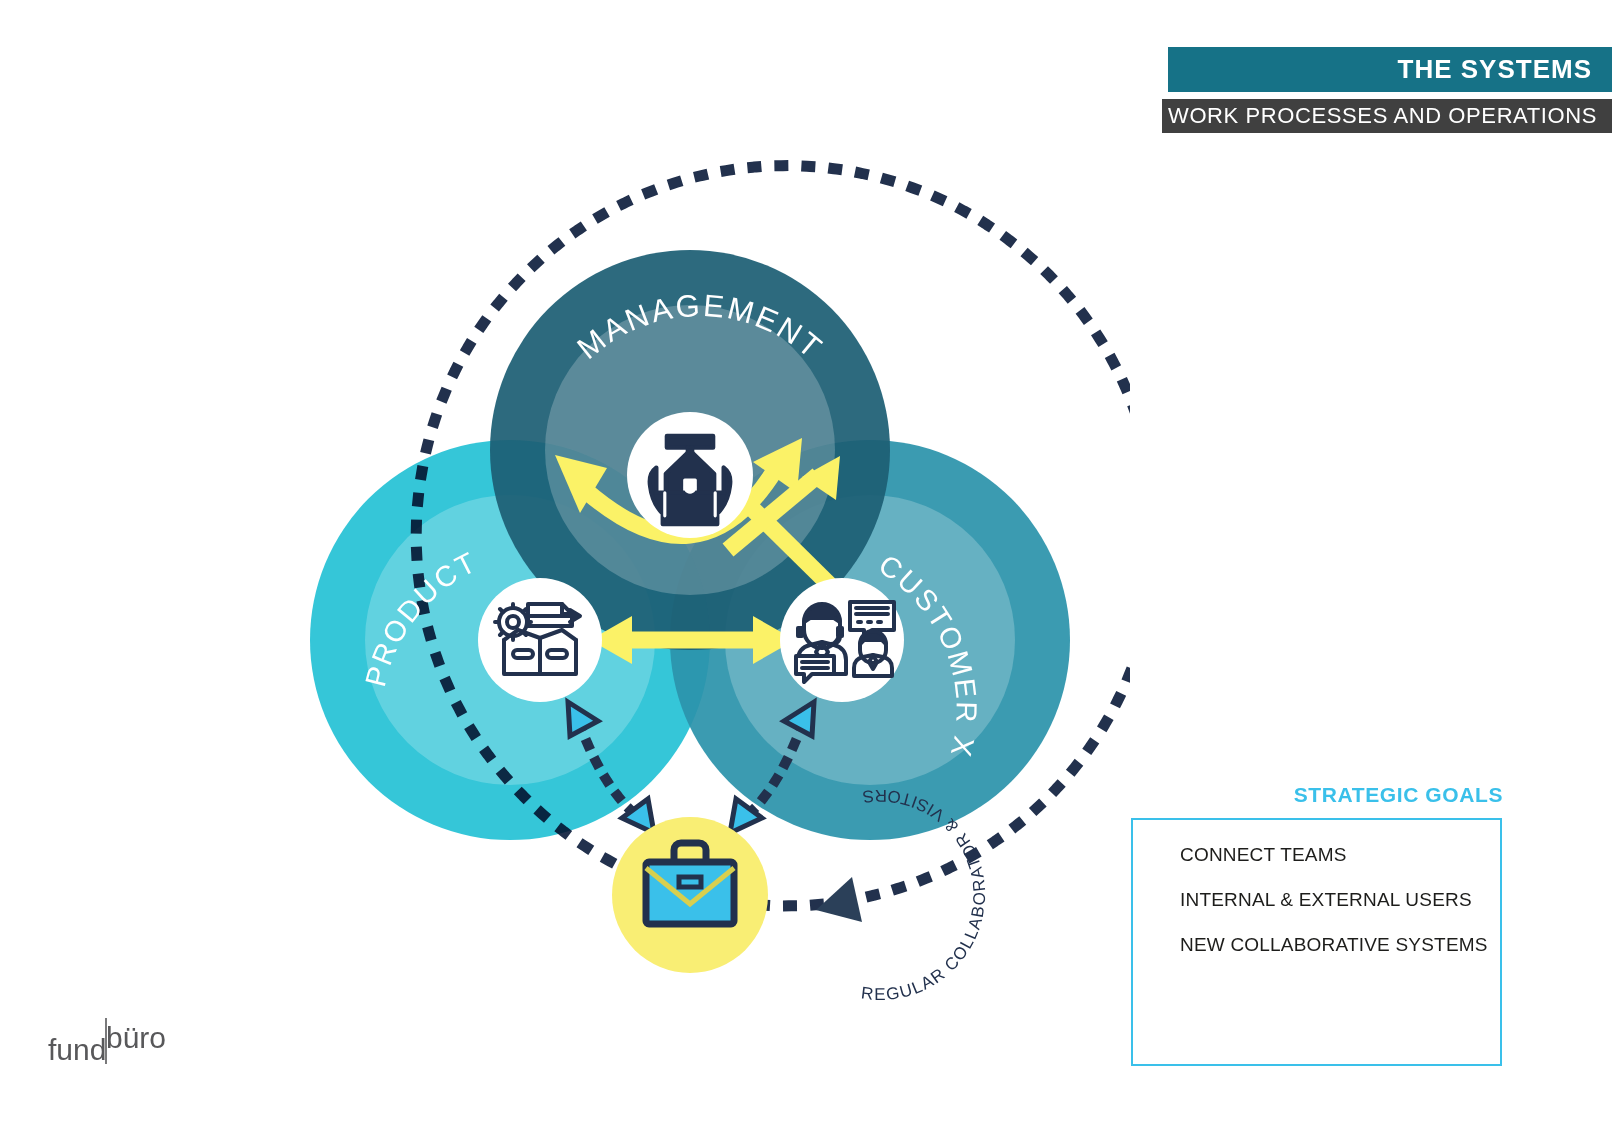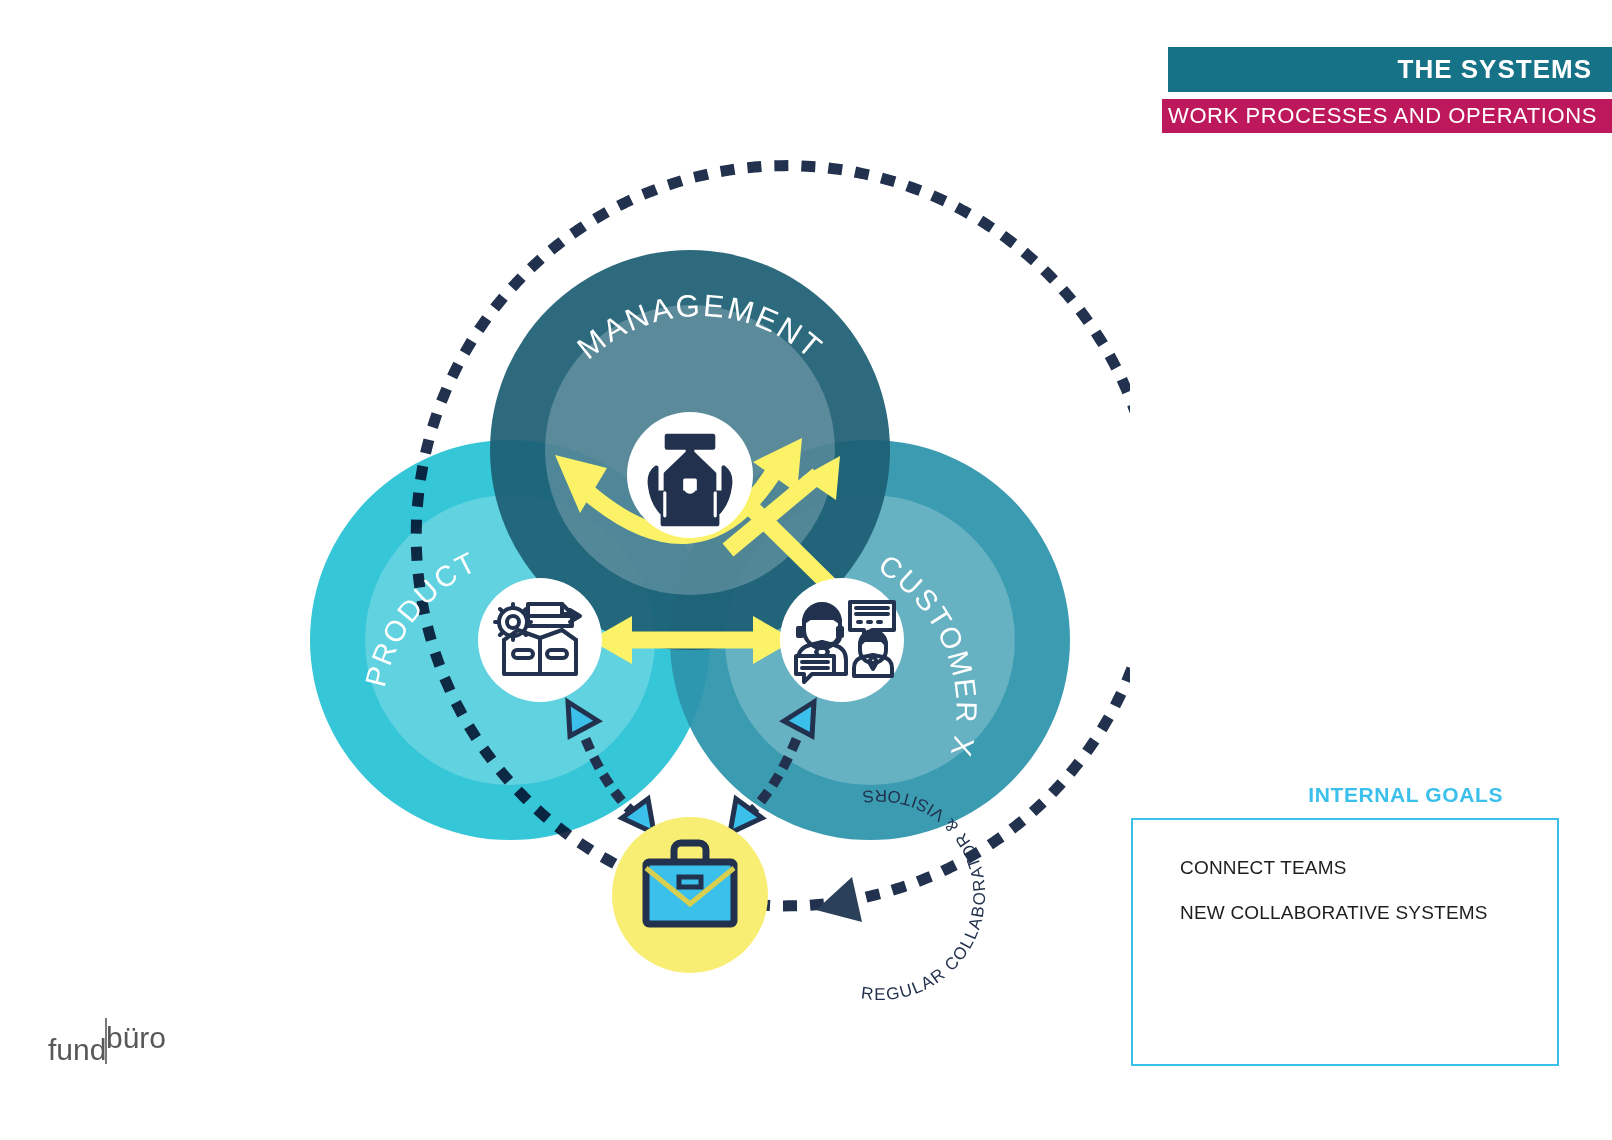--- a/index.html
+++ b/index.html
@@ -39,21 +39,21 @@
     align-items: center;
     justify-content: flex-end;
     padding-right: 20px;
   }
   .banner-sub {
     position: absolute;
     top: 99px;
     right: 0;
     width: 450px;
     height: 34px;
-    background: #be185d;
+    background: #404040;
     color: #ffffff;
     font-size: 22px;
     font-weight: 300;
     letter-spacing: 0.6px;
     display: flex;
     align-items: center;
     justify-content: flex-end;
     padding-right: 15px;
   }
 
@@ -71,25 +71,25 @@
     font-size: 21px;
     font-weight: bold;
     color: #3ac0ea;
     letter-spacing: 0.6px;
     white-space: nowrap;
   }
   #goals-box {
     position: absolute;
     left: 28px;
     top: 35px;
-    width: 428px;
+    width: 371px;
     height: 248px;
     border: 2px solid #3ac0ea;
     background: #ffffff;
-    padding: 25px 0 0 47px;
+    padding: 12px 0 0 47px;
   }
   .goal-item {
     font-size: 19px;
     color: #1d1d1b;
     letter-spacing: 0.2px;
     line-height: 45px;
     white-space: nowrap;
   }
 
   
@@ -286,23 +286,24 @@
           <textPath href="#p-cust" startOffset="50%" text-anchor="middle">CUSTOMER X</textPath>
         </text>
         <text font-family="Liberation Sans, sans-serif" font-size="17" letter-spacing="1.4" fill="#22314d">
           <textPath href="#p-collab" startOffset="50%" text-anchor="middle">REGULAR COLLABORATOR &amp; VISITORS</textPath>
         </text>
       </g>
     </svg>
   </div>
 
   <div id="goals">
-    <div id="goals-title">INTERNAL GOALS</div>
+    <div id="goals-title">STRATEGIC GOALS</div>
     <div id="goals-box">
       <div class="goal-item">CONNECT TEAMS</div>
+      <div class="goal-item">INTERNAL &amp; EXTERNAL USERS</div>
       <div class="goal-item">NEW COLLABORATIVE SYSTEMS</div>
     </div>
   </div>
 
   <div id="logo">
     <svg width="160" height="60" viewBox="0 0 160 60" xmlns="http://www.w3.org/2000/svg">
       <text x="0" y="48" font-family="Liberation Sans, sans-serif" font-size="30" fill="#58585a">fund</text>
       <text x="58" y="36" font-family="Liberation Sans, sans-serif" font-size="30" fill="#58585a">büro</text>
       <line x1="58" y1="6" x2="58" y2="52" stroke="#58585a" stroke-width="1.6"></line>
     </svg>

